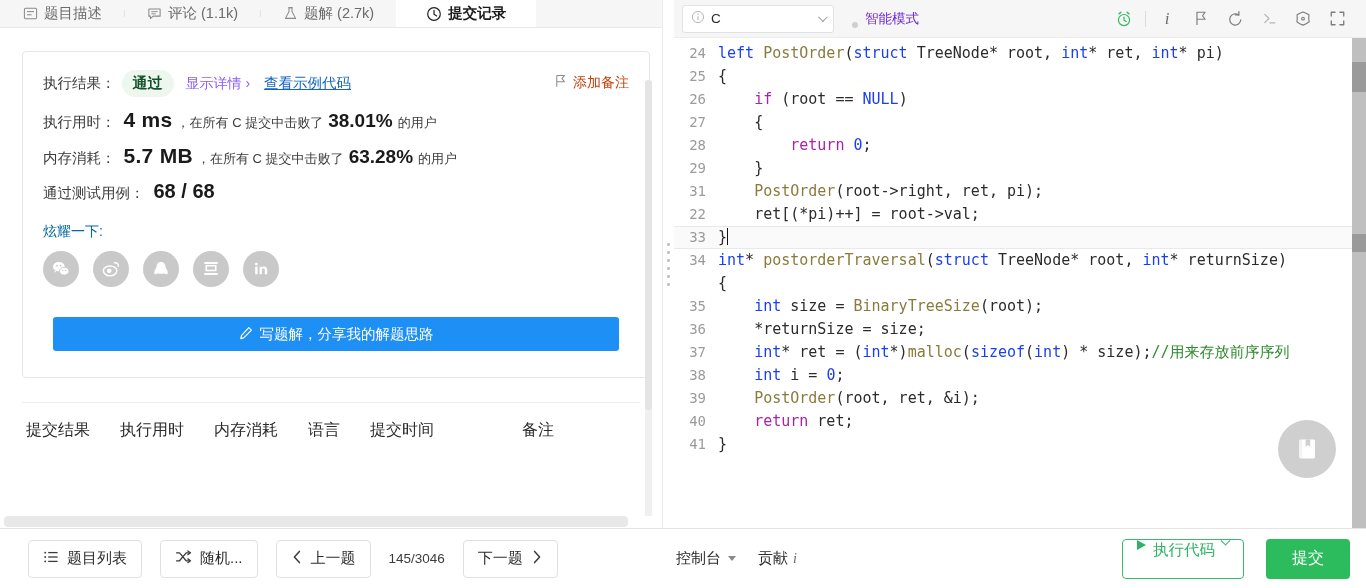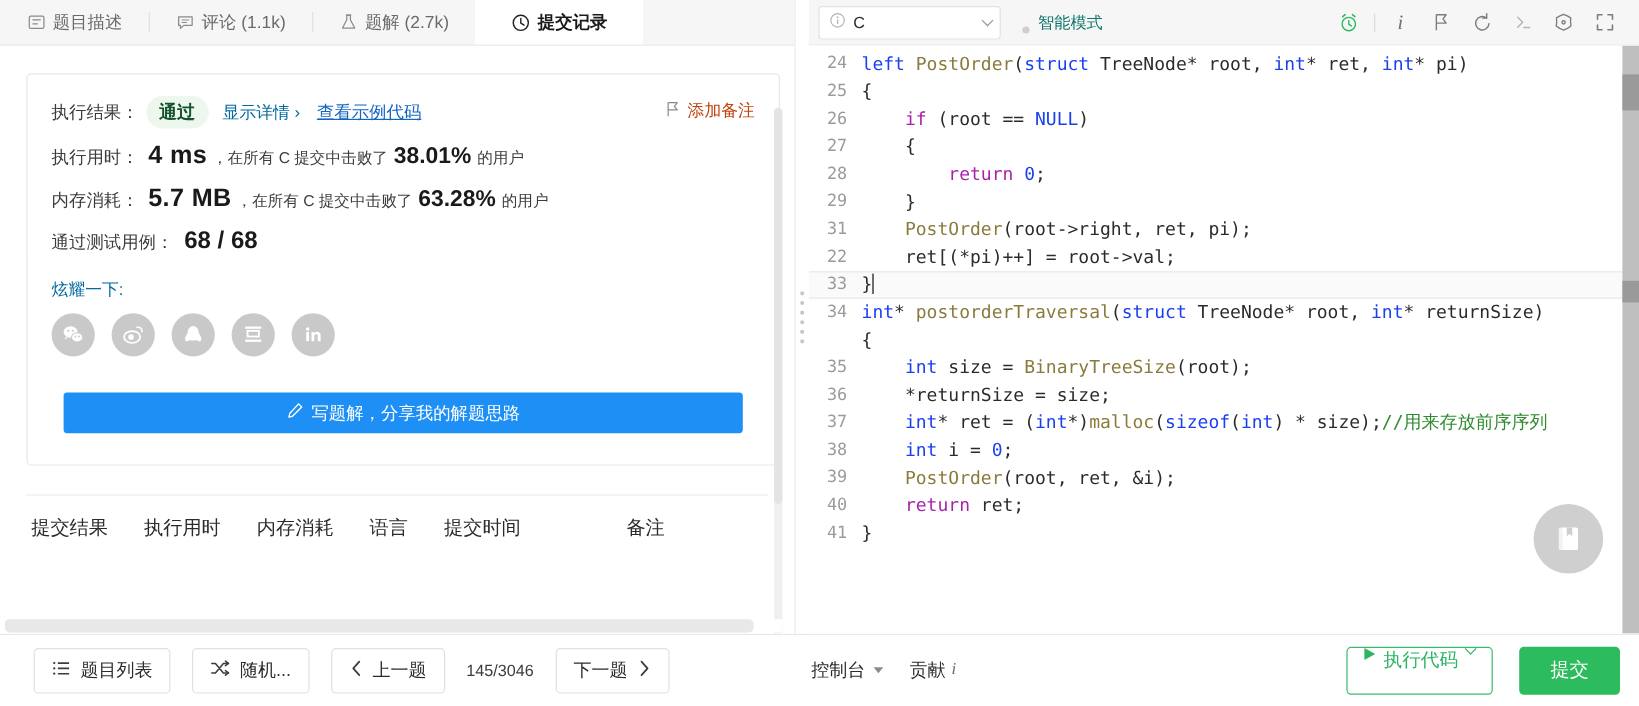--- a/index.html
+++ b/index.html
@@ -10,21 +10,21 @@
   }
   #app { position: relative; width: 1366px; height: 588px; display: flex; flex-direction: column; }
 
   
   .split { display: flex; flex: 1; min-height: 0; position: relative; }
   .pane-left  { width: 662px; position: relative; background: #fff; display: flex; flex-direction: column; min-height: 0; }
   .pane-right { flex: 1; position: relative; background: #fff; display: flex; flex-direction: column; min-height: 0; }
 
   
   .tabbar {
-    height: 38px; background: #f6f6f6; display: flex; align-items: stretch;
+    height: 28px; background: #f6f6f6; display: flex; align-items: stretch;
     border-bottom: 1px solid #e8e8e8; flex: none; position: relative;
   }
   .tab {
     display: flex; align-items: center; gap: 6px;
     padding: 0 22px; font-size: 14.5px; color: #6b6b6b; cursor: pointer;
     position: relative; white-space: nowrap;
   }
   .tab + .tab::before {
     content: ""; position: absolute; left: 0; top: 10px; bottom: 10px;
     width: 1px; background: #e2e2e2;
@@ -45,21 +45,21 @@
   .result-card {
     margin: 23px 12px 0 22px; border: 1px solid #e7e7e7; border-radius: 4px;
     padding: 18px 20px 26px 20px; background: #fff;
   }
   .row { display: flex; align-items: baseline; margin-bottom: 11px; }
   .row-label { font-size: 14.5px; color: #3c3c3c; white-space: nowrap; }
   .badge-pass {
     background: #eef7ee; color: #14532d; font-weight: 700; font-size: 15px;
     padding: 4px 11px; border-radius: 14px; margin-left: 6px; white-space: nowrap;
   }
-  .muted-link { color: #0369a1; font-size: 14px; margin-left: 12px; cursor: pointer; white-space: nowrap; }
+  .muted-link { color: #8b5cf6; font-size: 14px; margin-left: 12px; cursor: pointer; white-space: nowrap; }
   .blue-link { color: #1565c0; font-size: 14.5px; margin-left: 14px; cursor: pointer; text-decoration: underline; white-space: nowrap; }
   .spacer { flex: 1; }
   .note-btn { display: flex; align-items: center; gap: 6px; color: #c2410c; font-size: 14px; cursor: pointer; white-space: nowrap; }
 
   .metric-row { display: flex; align-items: baseline; margin-bottom: 12px; font-size: 14.5px; color: #3c3c3c; }
   .metric-big { font-size: 21px; font-weight: 600; color: #1a1a1a; margin: 0 4px 0 8px; letter-spacing: .3px; }
   .metric-mid { font-size: 13px; color: #3c3c3c; }
   .metric-pct { font-size: 19px; font-weight: 600; color: #1a1a1a; margin: 0 5px; }
   .cases-num { font-size: 20px; font-weight: 600; color: #1a1a1a; margin-left: 9px; }
 
@@ -110,21 +110,21 @@
   .etop {
     height: 38px; background: #f6f6f6; border-bottom: 1px solid #ececec;
     display: flex; align-items: center; padding: 0 12px 0 8px; flex: none; gap: 0;
   }
   .lang-select {
     display: flex; align-items: center; gap: 6px; height: 28px; width: 152px;
     border: 1px solid #e2e2e2; border-radius: 3px; background: #fff;
     padding: 0 8px; font-size: 13.5px; color: #2b2b2b; cursor: pointer;
   }
   .lang-name { flex: 1; }
-  .smart-mode { display: flex; align-items: flex-end; gap: 7px; margin-left: 18px; font-size: 13.5px; color: #0f766e; cursor: pointer; }
+  .smart-mode { display: flex; align-items: flex-end; gap: 7px; margin-left: 18px; font-size: 13.5px; color: #6d28d9; cursor: pointer; }
   .dot-g { width: 6px; height: 6px; border-radius: 50%; background: #cfcfcf; display: inline-block; }
   .etop-spacer { flex: 1; }
   .etool { width: 34px; height: 30px; display: flex; align-items: center; justify-content: center; cursor: pointer; color: #7d7d7d; }
   .etool-sep { width: 1px; height: 16px; background: #dcdcdc; margin: 0 4px; }
 
   
   .editor { flex: 1; position: relative; overflow: hidden; background: #fff; min-height: 0; }
   .code {
     font-family: "DejaVu Sans Mono", "Liberation Mono", monospace;
     font-size: 15px; line-height: 23px; padding: 4px 0 0 0; position: relative;

